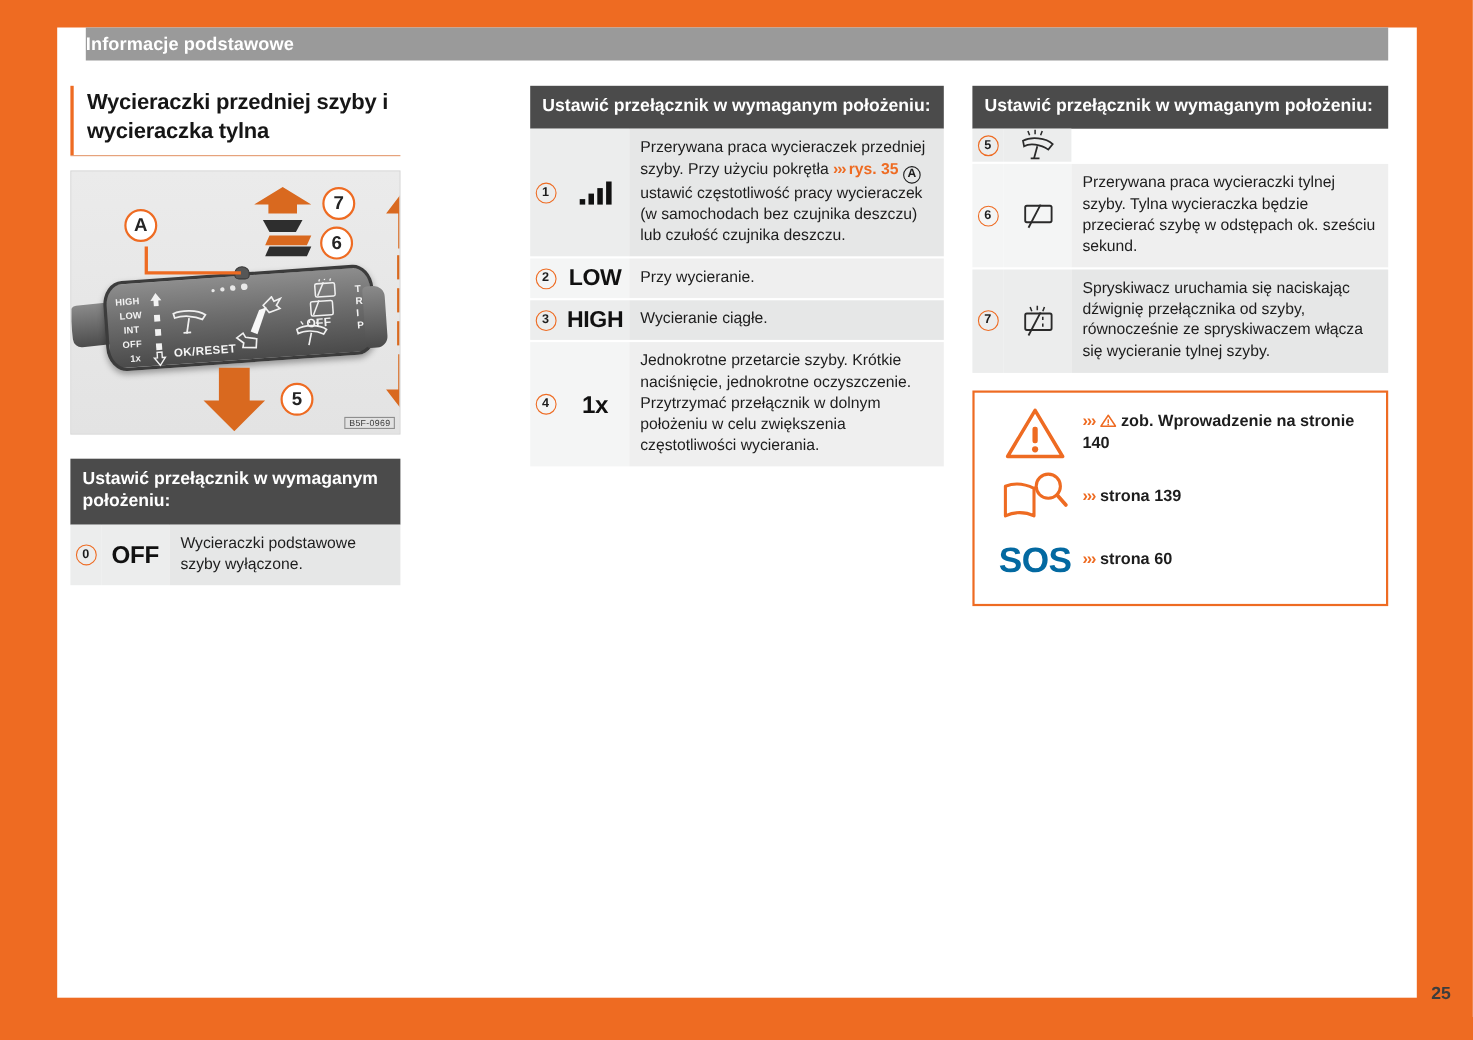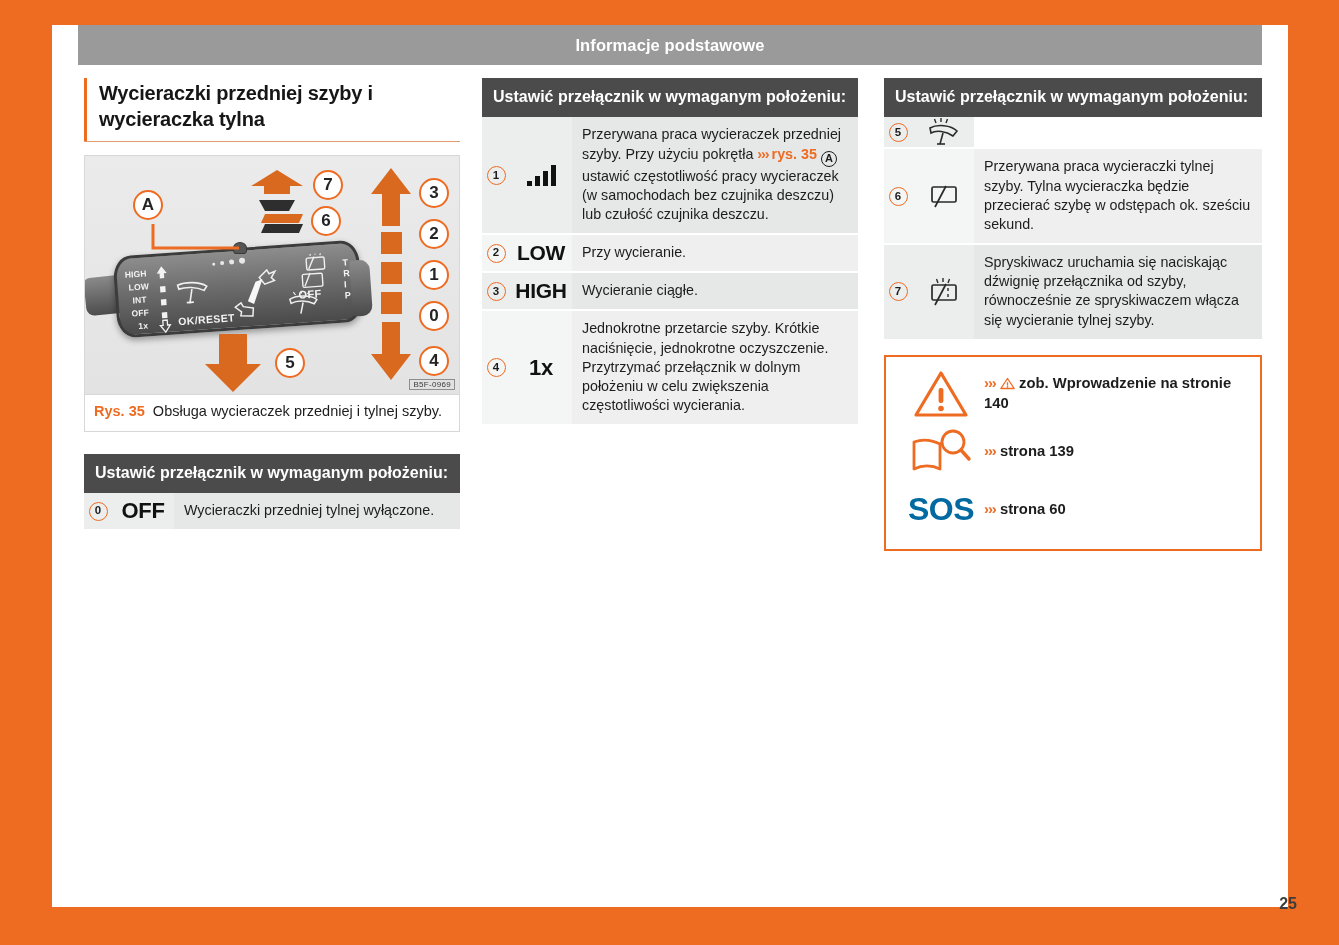--- a/index.html
+++ b/index.html
@@ -18,37 +18,37 @@
   #paper {
     position: absolute;
     left: 52px; top: 25px;
     width: 1236px; height: 882px;
     background: #ffffff;
   }
   
   #runhead {
     position: absolute;
     left: 78px; top: 25px;
-    width: 1184px; height: 40px;
+    width: 1184px; height: 30px;
     background: #9a9a9a;
     color: #ffffff;
-    display: flex; align-items: center; justify-content: center;
+    display: flex; align-items: center; justify-content: flex-start;
     font-size: 16.5px; font-weight: 700; letter-spacing: .1px;
   }
   
   #pageno {
     position: absolute;
-    right: 42px; bottom: 32px;
+    right: 20px; bottom: 32px;
     color: #3d3d3d;
     font-size: 16px; font-weight: 700;
   }
 
   
   .col { position: absolute; top: 78px; }
-  #col1 { left: 84px;  width: 376px; }
+  #col1 { left: 64px;  width: 300px; }
   #col2 { left: 482px; width: 376px; }
   #col3 { left: 884px; width: 378px; }
 
   
   .sec-head {
     position: relative;
     border-left: 3px solid #ee6b22;
     padding: 2px 0 9px 12px;
     margin-bottom: 0;
   }
@@ -316,35 +316,32 @@
         <div class="cal" style="left:334px; top:190px;">4</div>
 
         <svg style="position:absolute;left:118px;top:178px;" width="60" height="58" viewBox="0 0 60 58">
           <path d="M30 58 L2 30 L16 30 L16 0 L44 0 L44 30 L58 30 Z" fill="#d9691f"></path>
         </svg>
         <div class="cal" style="left:190px; top:192px;">5</div>
 
         <div class="imgcode">B5F-0969</div>
       </div>
 
-      <div class="fig-cap">
-        <span class="rys">Rys. 35</span>&nbsp;&nbsp;<span>Obsługa wycieraczek przedniej i tylnej szyby.</span>
-      </div>
     </div>
 
     <div class="tbl" style="margin-top:22px;">
       <div class="tbl-head">Ustawić przełącznik w wymaganym położeniu:</div>
       <div class="trow shade-a">
         <div class="c-num">
           <span class="numcircle">0</span>
         </div>
         <div class="c-ico">
           <span class="bigword">OFF</span>
         </div>
-        <div class="c-txt">Wycieraczki przedniej tylnej wyłączone.</div>
+        <div class="c-txt">Wycieraczki podstawowe szyby wyłączone.</div>
       </div>
     </div>
   </div>
 
   <div class="col" id="col2">
     <div class="tbl">
       <div class="tbl-head">Ustawić przełącznik w wymaganym położeniu:</div>
 
       <div class="trow shade-a">
         <div class="c-num">

